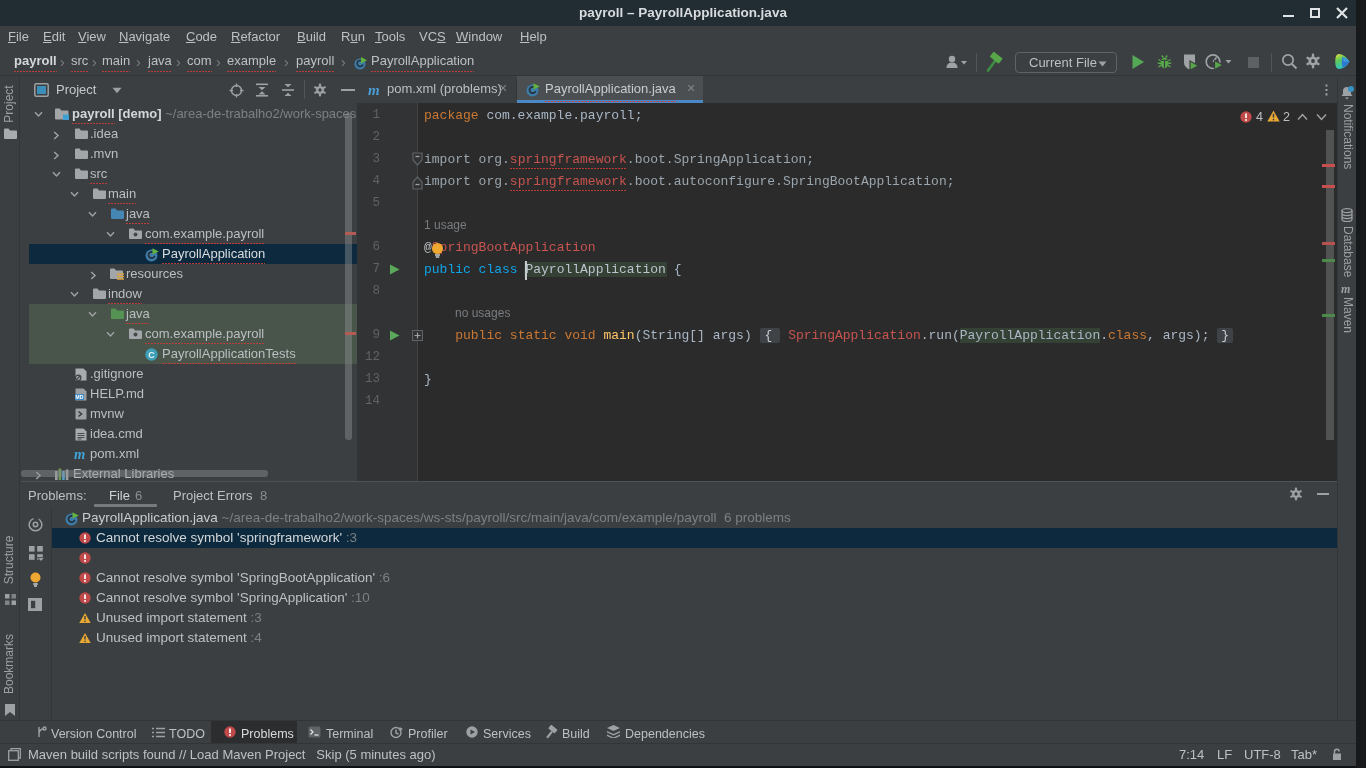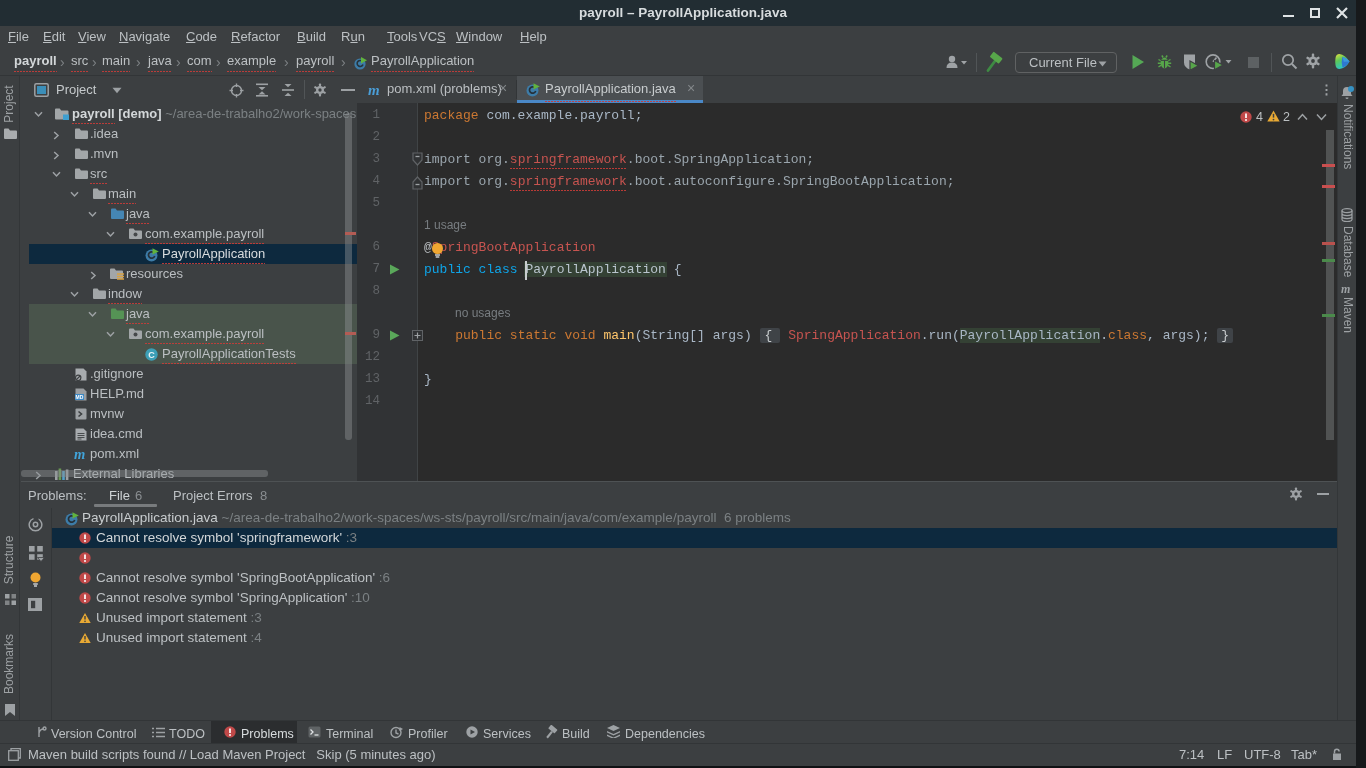--- a/index.html
+++ b/index.html
@@ -31,21 +31,21 @@
   <div class="abs" style="left:0;top:26px;width:1366px;height:23px;background:#3c3f41;"></div>
   <div id="menubar" class="abs" style="left:0;top:26px;width:1366px;height:23px;line-height:22px;color:#bcc0c3;">
     <span class="abs" style="left:8px;"><u>F</u>ile</span>
     <span class="abs" style="left:43px;"><u>E</u>dit</span>
     <span class="abs" style="left:78px;"><u>V</u>iew</span>
     <span class="abs" style="left:119px;"><u>N</u>avigate</span>
     <span class="abs" style="left:186px;"><u>C</u>ode</span>
     <span class="abs" style="left:231px;"><u>R</u>efactor</span>
     <span class="abs" style="left:297px;"><u>B</u>uild</span>
     <span class="abs" style="left:341px;">R<u>u</u>n</span>
-    <span class="abs" style="left:375px;margin-left:12px;"><u>T</u>ools</span>
+    <span class="abs" style="left:375px;"><u>T</u>ools</span>
     <span class="abs" style="left:419px;">VC<u>S</u></span>
     <span class="abs" style="left:456px;"><u>W</u>indow</span>
     <span class="abs" style="left:520px;"><u>H</u>elp</span>
   </div>
 
   <div class="abs" style="left:0;top:49px;width:1366px;height:27px;background:#3c3f41;border-bottom:1px solid #323537;"></div>
   <div id="crumbs" class="abs" style="left:0;top:49px;width:900px;height:27px;line-height:26px;color:#bcc0c3;">
     <span class="abs wavy" style="left:14px;bottom:4px;font-weight:bold;color:#d3d7d9;line-height:18px;">payroll</span>
     <span class="abs crumbsep" style="left:60px;">›</span>
     <span class="abs wavy" style="left:71px;bottom:4px;line-height:18px;">src</span>

